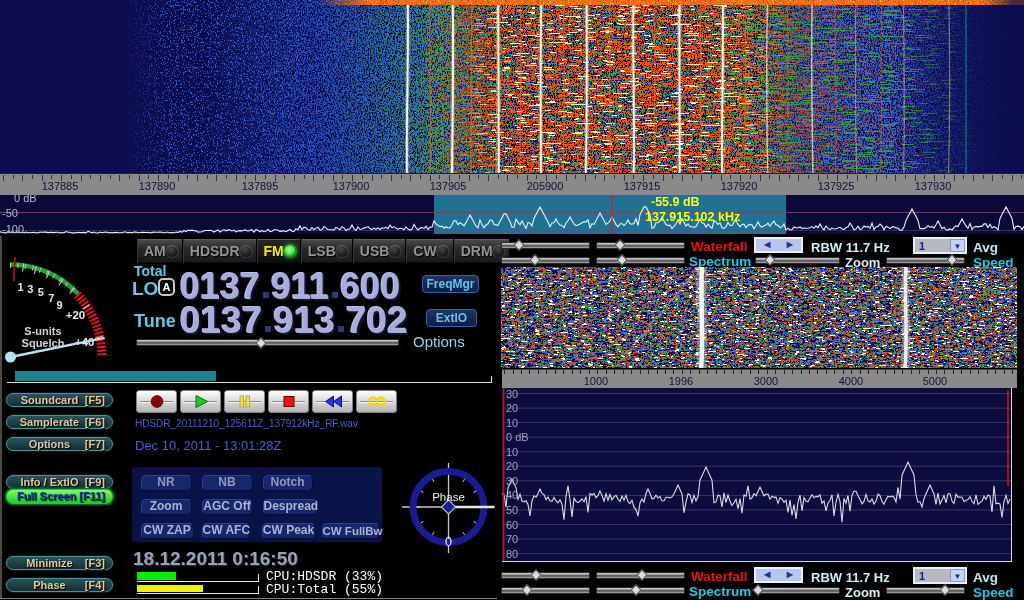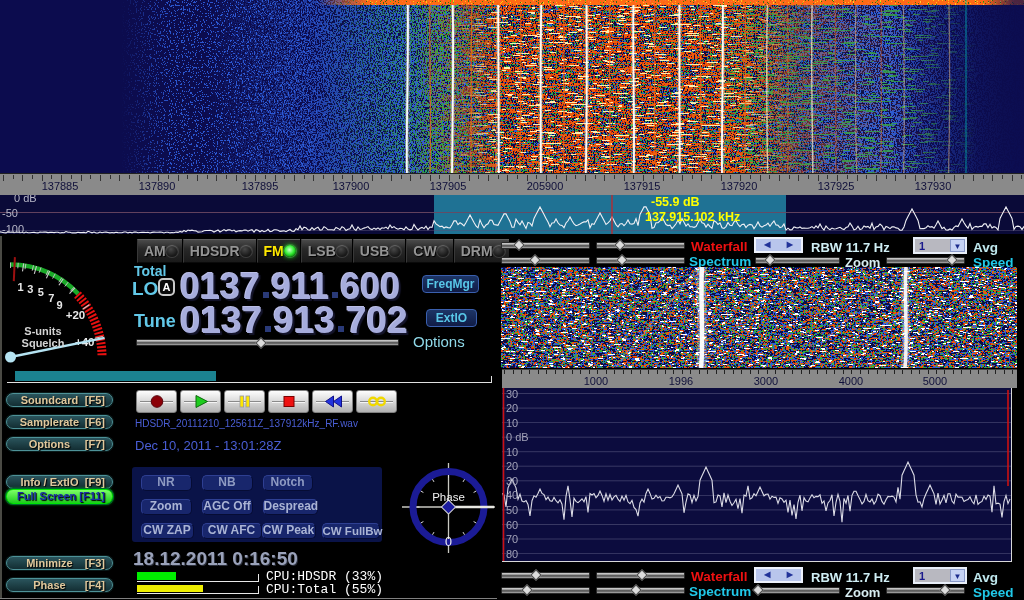--- a/index.html
+++ b/index.html
@@ -549,21 +549,21 @@
 <div class="abs blue" style="left:135px;top:438px;font-size:13px">Dec 10, 2011 - 13:01:28Z</div>
 
 <div id="dsp" class="abs"></div>
 <div class="dbtn" style="left:140.5px;top:474.5px;width:51px">NR</div>
 <div class="dbtn" style="left:201.5px;top:474.5px;width:51px">NB</div>
 <div class="dbtn" style="left:262.5px;top:474.5px;width:50px">Notch</div>
 <div class="dbtn b2" style="left:140.5px;top:498.5px;width:51px">Zoom</div>
 <div class="dbtn b2" style="left:201.5px;top:498.5px;width:51px">AGC Off</div>
 <div class="dbtn b2" style="left:262.5px;top:498.5px;width:55px">Despread</div>
 <div class="dbtn b2" style="left:140.5px;top:522.5px;width:53px">CW ZAP</div>
-<div class="dbtn b2" style="left:201.5px;top:522.5px;width:60px">CW AFC</div>
+<div class="dbtn b2" style="left:201.5px;top:522.5px;width:48px">CW AFC</div>
 <div class="dbtn b2" style="left:261.5px;top:522.5px;width:54px">CW Peak</div>
 <div class="dbtn b2" style="left:321.5px;top:522.5px;width:58px;font-size:11.5px;line-height:14px">CW FullBw</div>
 
 <svg class="abs" style="left:398px;top:457px" width="101" height="101" xmlns="http://www.w3.org/2000/svg">
     <line x1="50.5" y1="6" x2="50.5" y2="96" stroke="#c9c9c2" stroke-width="1.3"></line>
 <line x1="4" y1="50" x2="97" y2="50" stroke="#c9c9c2" stroke-width="1.3"></line>
 <circle cx="50.5" cy="50" r="35.5" stroke="#1b1b96" stroke-width="7" fill="none"></circle>
 <line x1="79.5" y1="50.0" x2="82.5" y2="50.0" stroke="#ddd" stroke-width="1"></line>
 <line x1="75.6" y1="35.5" x2="78.2" y2="34.0" stroke="#ddd" stroke-width="1"></line>
 <line x1="65.0" y1="24.9" x2="66.5" y2="22.3" stroke="#ddd" stroke-width="1"></line>

